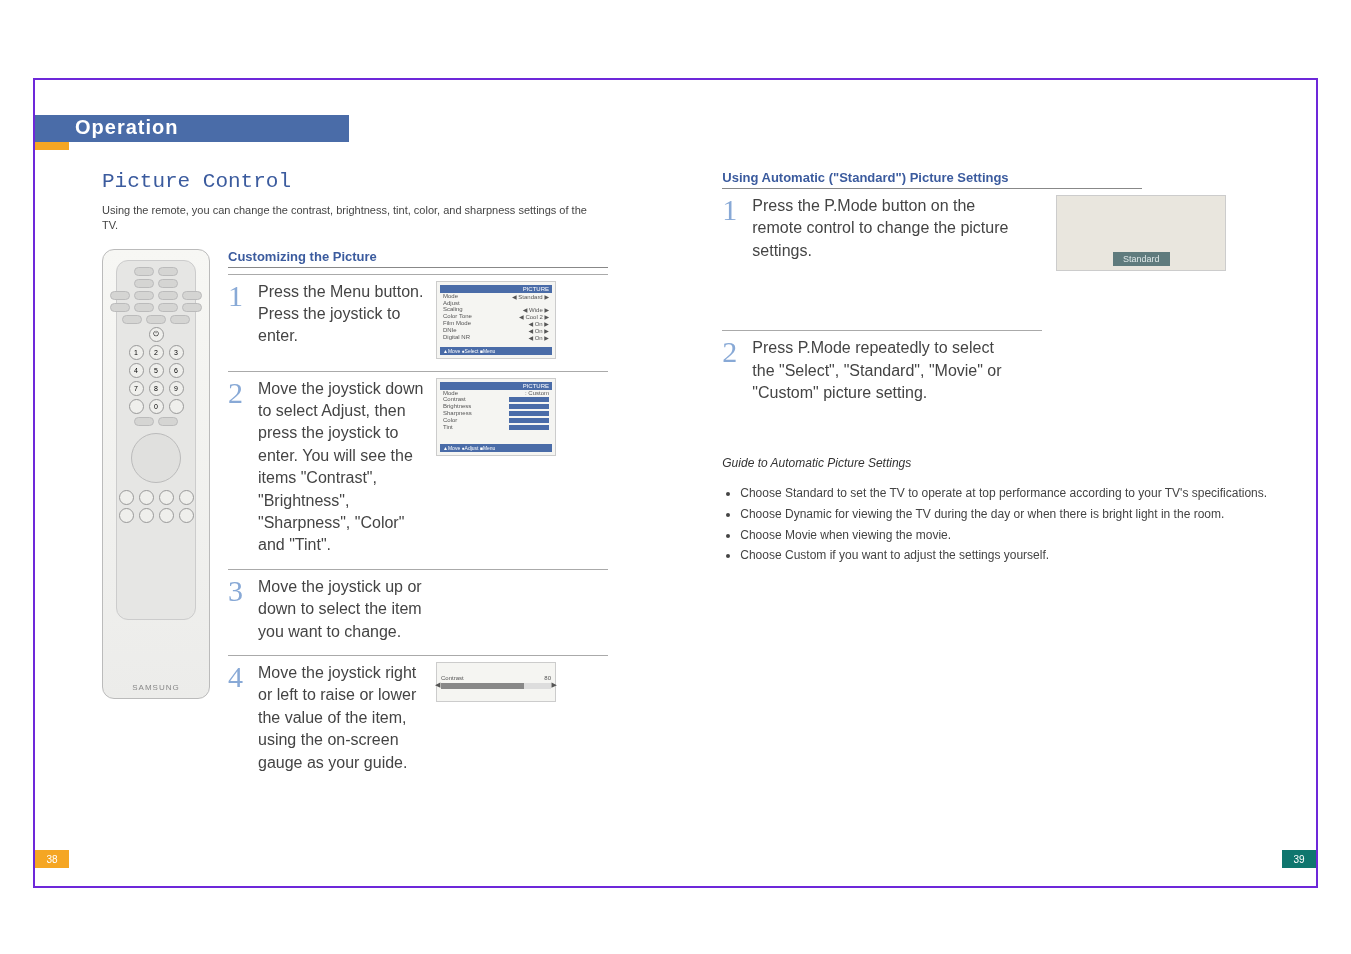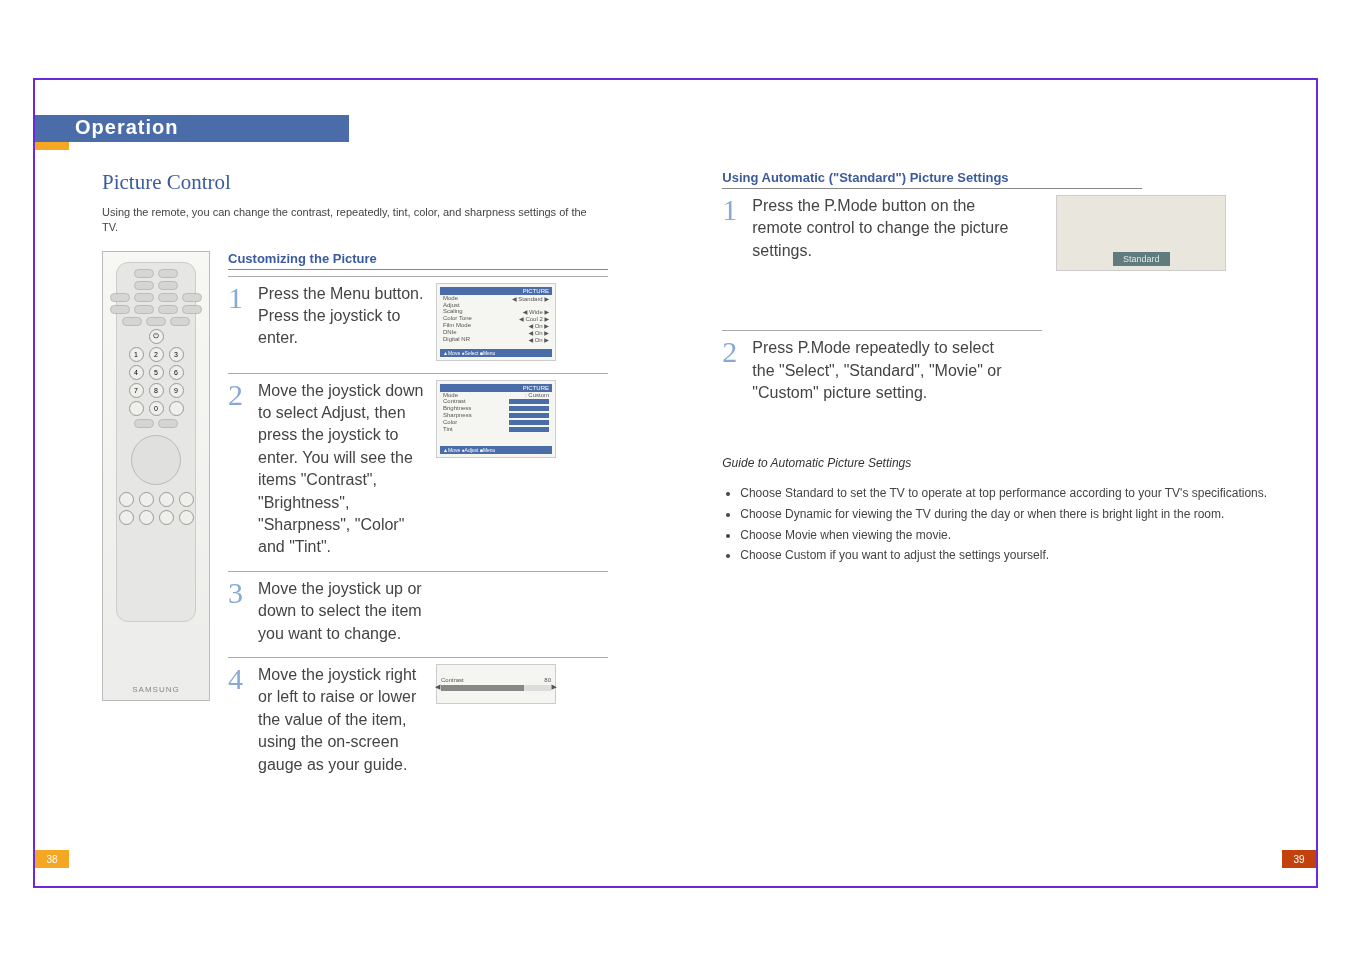--- a/index.html
+++ b/index.html
@@ -56,21 +56,21 @@
     top: 90px;
     width: 1170px;
     display: flex;
     gap: 100px;
   }
   .col-left { width: 530px; }
   .col-right { width: 560px; }
 
   .section-title {
     color: #3b5b9e;
-    font-family: Liberation Serif, serif;
+    font-family: Liberation Mono, monospace;
     font-size: 21px;
     margin-bottom: 10px;
   }
   .intro {
     font-size: 11px;
     color: #444;
     line-height: 1.35;
     margin-bottom: 16px;
     width: 500px;
   }
@@ -84,21 +84,21 @@
   }
   .left-body {
     display: flex;
     gap: 18px;
   }
   .remote-wrap {
     width: 108px;
     height: 450px;
     border: 1px solid #bbb;
     background: linear-gradient(#f7f7f4, #ececea);
-    border-radius: 0;
+    border-radius: 12px;
     display: flex;
     flex-direction: column;
     align-items: center;
     padding: 10px 4px 6px;
   }
   .remote-body {
     width: 80px;
     height: 360px;
     background: #e6e6e4;
     border-radius: 12px;
@@ -214,21 +214,21 @@
     color: #fff;
     font-size: 10px;
     display:flex; align-items:center; justify-content:center;
   }
   .pg-right {
     position: absolute;
     right: 0;
     bottom: 18px;
     width: 34px;
     height: 18px;
-    background: #c2410c;
+    background: #0f766e;
     color: #fff;
     font-size: 10px;
     display:flex; align-items:center; justify-content:center;
   }
   .slider-img {
     width:120px; height:40px; border:1px solid #ccc; background:#f5f5f2;
     display:flex; flex-direction:column; justify-content:center; gap:2px; padding:4px;
     font-size:6px; color:#555;
   }
   .slider-bar { height:6px; background:#ddd; position:relative; }
@@ -245,21 +245,21 @@
   <div class="op-header">
     <div class="op-bar-left"></div>
     <div class="op-bar-accent"></div>
     <div class="op-title">Operation</div>
   </div>
 
   <div class="content">
 
     <div class="col-left">
       <div class="section-title">Picture Control</div>
-      <div class="intro">Using the remote, you can change the contrast, repeatedly, tint, color, and sharpness settings of the TV.</div>
+      <div class="intro">Using the remote, you can change the contrast, brightness, tint, color, and sharpness settings of the TV.</div>
 
       <div class="left-body">
 
         <div class="remote-wrap">
           <div class="remote-body">
             <div class="btn-oval-row">
                 <div class="btn-oval"></div>
                 <div class="btn-oval"></div>
               </div>
             <div class="btn-oval-row">

